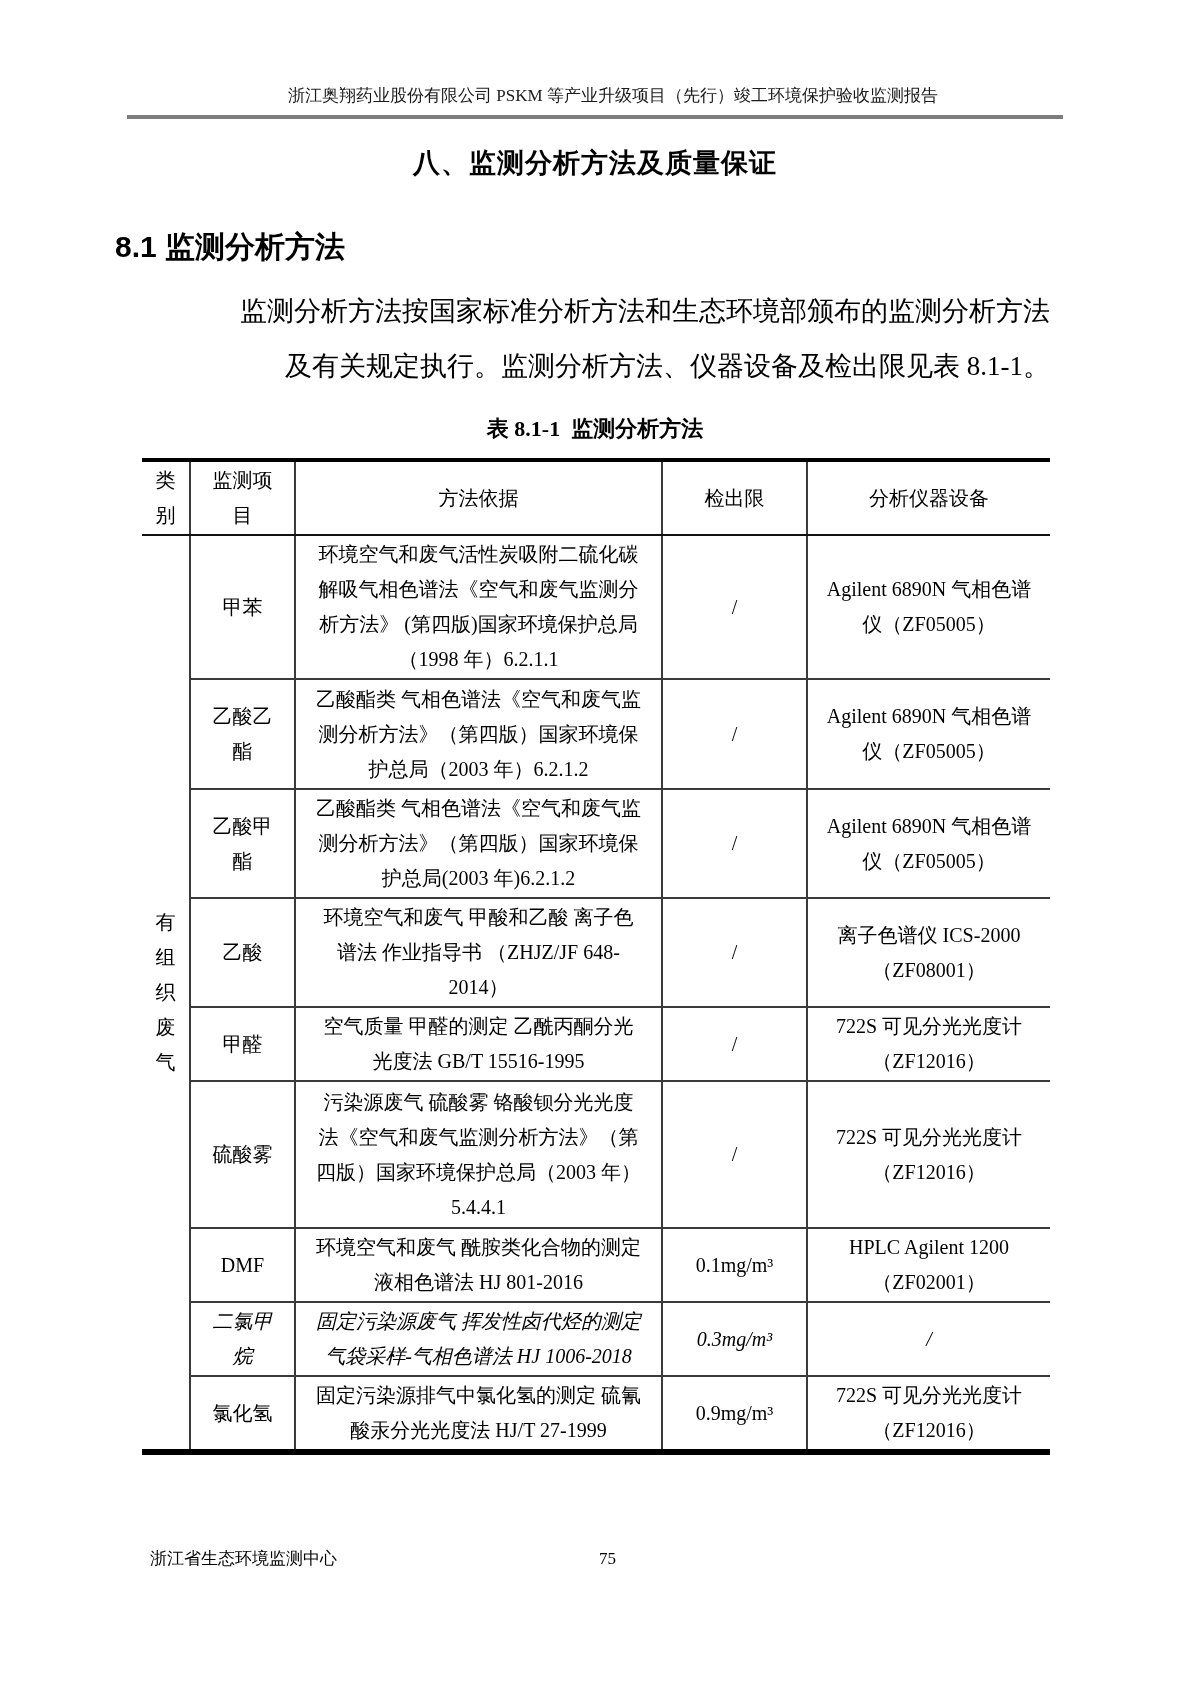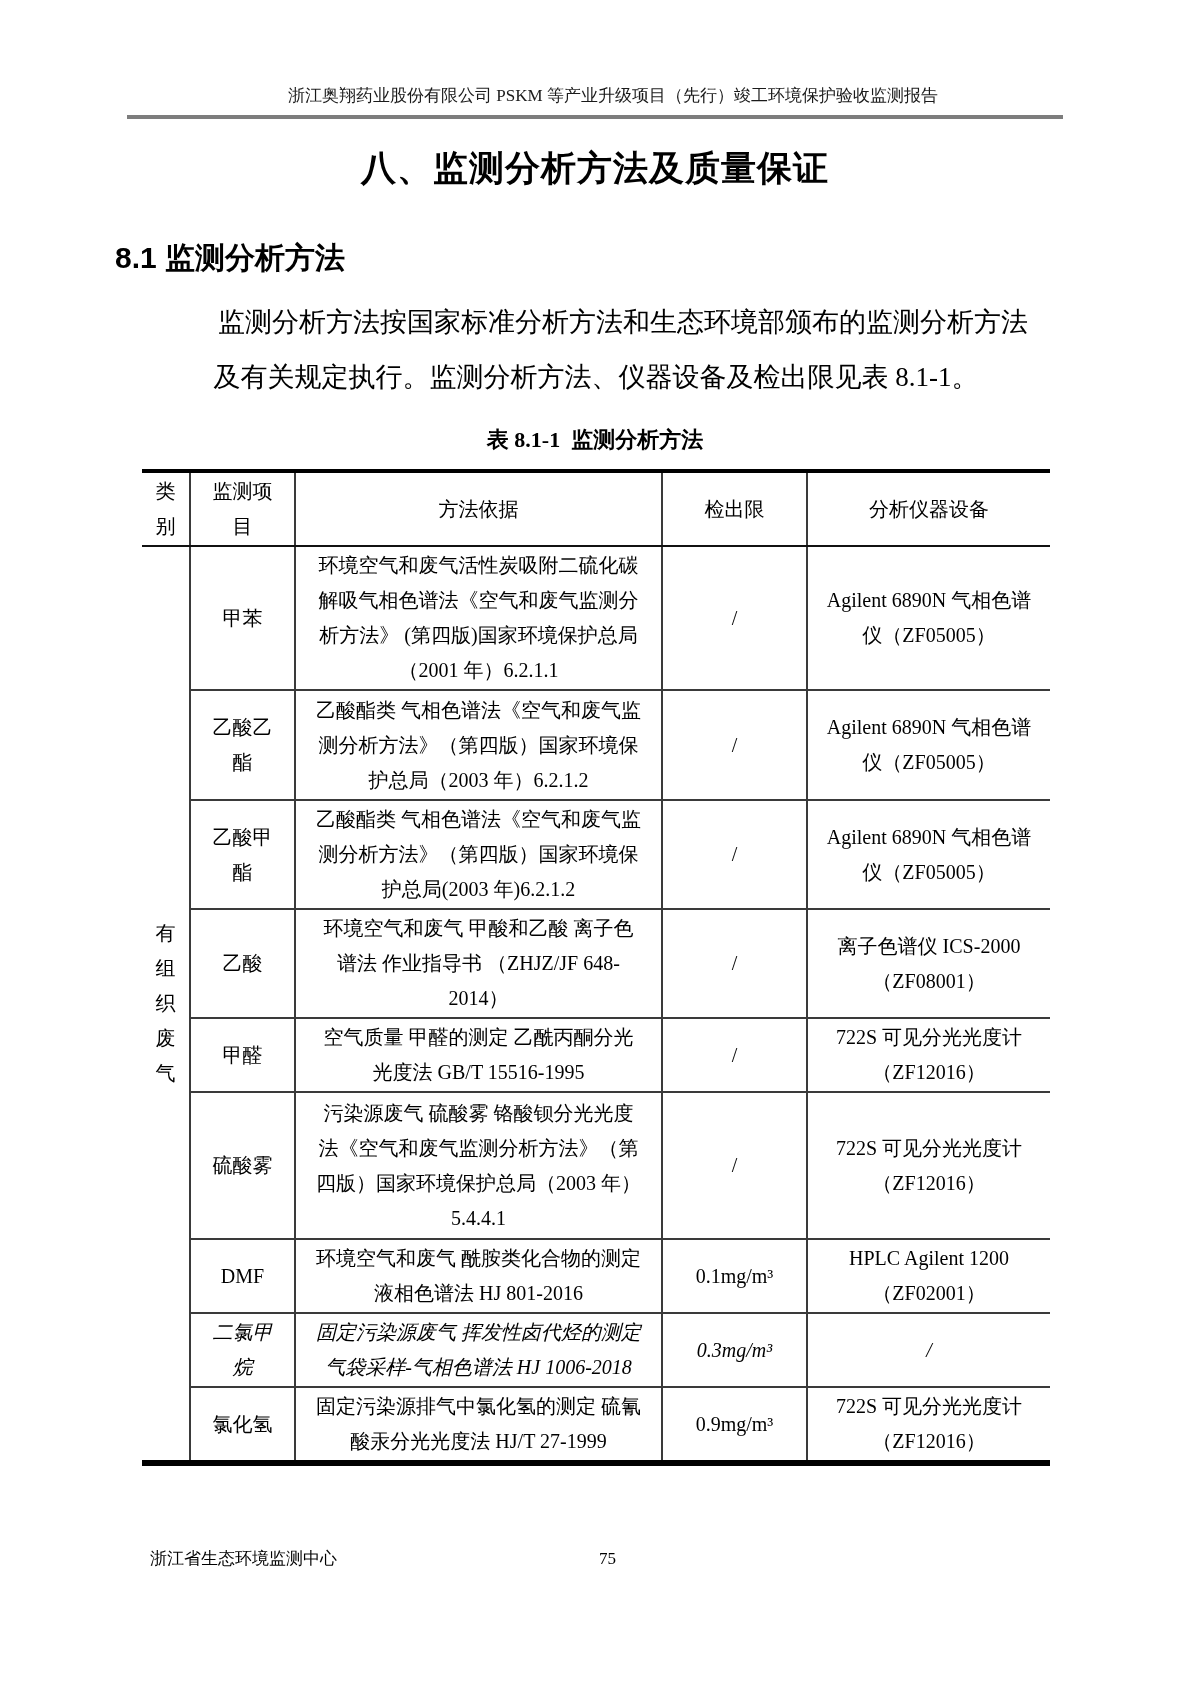--- a/index.html
+++ b/index.html
@@ -20,38 +20,38 @@
     padding-left:36px;
   }
   .head-rule{
     margin:9px 127px 0 127px;
     border-top:4px solid #7d7d7d;
     height:0;
   }
   .chapter-title{
     margin:26px 0 0 0;
     text-align:center;
-    font-size:35px;
+    font-size:27px;
     font-weight:700;
     font-family:"Liberation Sans","DejaVu Sans",sans-serif;
     letter-spacing:1px;
   }
   .section-title{
     margin:46px 140px 0 115px;
     font-size:30px;
     font-weight:700;
     font-family:"Liberation Sans","DejaVu Sans",sans-serif;
   }
   .para{
     margin:16px 140px 0 142px;
     font-size:27px;
     line-height:55px;
     white-space:pre-line;
     text-indent:54px;
-    text-align:center;
+    text-align:right;
   }
   .table-caption{
     margin-top:20px;
     text-align:center;
     font-size:22px;
     font-weight:700;
     white-space:pre;
   }
   table.mtable{
     margin:14px 0 0 142px;
@@ -135,21 +135,21 @@
       <tr>
         <td class="cat-cell" rowspan="9">有
 组
 织
 废
 气</td>
         <td>甲苯</td>
         <td>环境空气和废气活性炭吸附二硫化碳
 解吸气相色谱法《空气和废气监测分
 析方法》 (第四版)国家环境保护总局
-（2001 年）6.2.1.1</td>
+（1998 年）6.2.1.1</td>
         <td>/</td>
         <td>Agilent 6890N  气相色谱
 仪（ZF05005）</td>
       </tr>
       <tr>
         <td>乙酸乙
 酯</td>
         <td>乙酸酯类 气相色谱法《空气和废气监
 测分析方法》（第四版）国家环境保
 护总局（2003 年）6.2.1.2</td>

